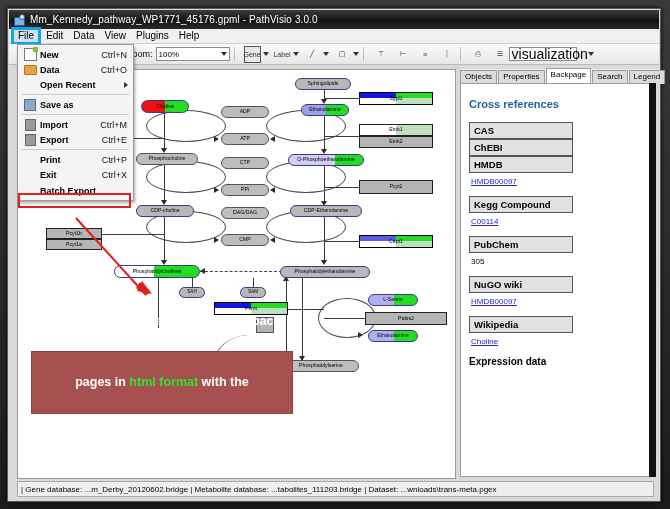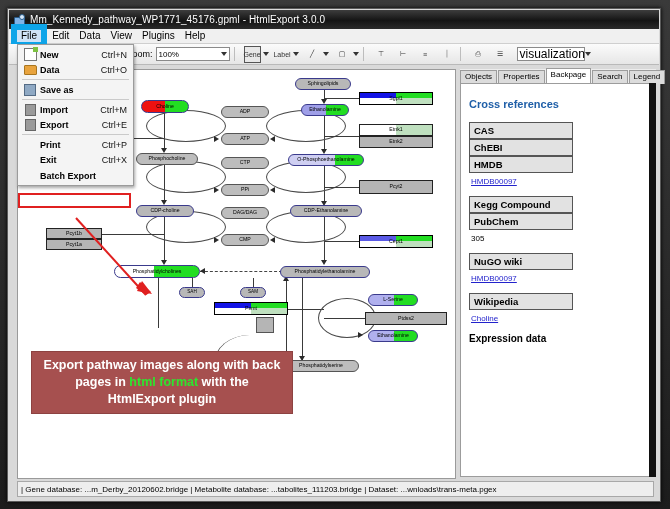--- a/index.html
+++ b/index.html
@@ -22,37 +22,37 @@
   .tb-icon:before{content:"";position:absolute;left:1px;top:3px;width:9px;height:7px;
     background:#7fb3e8;border:1px solid #2a5c8a;border-radius:1px;}
   .tb-icon:after{content:"";position:absolute;left:6px;top:0px;width:4px;height:4px;
     background:#d7e9fb;border:1px solid #2a5c8a;border-radius:50%;}
   .tb-title{font-size:10px;letter-spacing:.1px;white-space:nowrap;}
   
   .menubar{position:absolute;left:1px;top:20px;width:650px;height:15px;
     background:#f0f0f0;border-bottom:1px solid #cfcfcf;display:flex;align-items:center;
     font-size:10px;padding-left:2px;box-sizing:border-box;}
   .menubar .mi{padding:1px 5px;line-height:12px;}
-  .menubar .mi.active{background:#cfe3f7;border:6px solid #0ea5e9;padding:0px 4px;}
+  .menubar .mi.active{background:#cfe3f7;border:3px solid #0ea5e9;padding:0px 4px;}
   
   .toolbar{position:absolute;left:1px;top:35px;width:650px;height:21px;
     background:linear-gradient(180deg,#fbfbfb,#e6e6e6);border-bottom:1px solid #b9b9b9;
     display:flex;align-items:center;font-size:9px;box-sizing:border-box;}
   .tbl{margin-left:6px;margin-right:3px;}
   .zoombox{width:74px;height:14px;background:#fff;border:1px solid #8a8a8a;
     display:flex;align-items:center;justify-content:space-between;padding:0 2px;box-sizing:border-box;font-size:8px;}
   .cbarrow{width:0;height:0;border-left:3px solid transparent;border-right:3px solid transparent;border-top:4px solid #333;}
   .tbtn{width:15px;height:15px;margin-left:5px;border:1px solid transparent;position:relative;
     display:flex;align-items:center;justify-content:center;font-size:7px;color:#333;}
   .tbtn.box{border:1px solid #555;background:#e8e8e8;}
   .sep{width:1px;height:14px;background:#bdbdbd;margin:0 4px;}
   .tinyarrow{width:0;height:0;border-left:3px solid transparent;border-right:3px solid transparent;
     border-top:4px solid #333;margin-left:2px;}
-  .vizbox{width:68px;height:14px;background:#fff;border:1px solid #8a8a8a;margin-left:8px;
-    display:flex;align-items:center;justify-content:space-between;padding:0 2px;box-sizing:border-box;font-size:12px;}
+  .vizbox{width:68px;height:14px;background:#fff;border:1px solid #8a8a8a;
+    display:flex;align-items:center;justify-content:space-between;padding:0 2px;box-sizing:border-box;font-size:14px;}
   
   .canvaswrap{position:absolute;left:9px;top:60px;width:437px;height:408px;
     background:#fff;border:1px solid #9a9a9a;overflow:hidden;}
   .canvas{position:absolute;left:0;top:0;width:437px;height:408px;}
   
   .node{position:absolute;box-sizing:border-box;display:flex;align-items:center;justify-content:center;
     font-size:5.2px;font-family:"Liberation Sans",sans-serif;color:#000;text-align:center;line-height:1;}
   .metab{border-radius:9px;border:1px solid #3a3a8c;background:#b8b8b8;}
   .metab.plain{border:1px solid #555;background:#bdbdbd;}
   .gene{border:1px solid #222;background:#b5b5b5;}
@@ -66,21 +66,21 @@
   .ah-down{border-left:3px solid transparent;border-right:3px solid transparent;border-top:5px solid #2b2b2b;}
   .ah-up{border-left:3px solid transparent;border-right:3px solid transparent;border-bottom:5px solid #2b2b2b;}
   .ah-left{border-top:3px solid transparent;border-bottom:3px solid transparent;border-right:5px solid #2b2b2b;}
   .ah-right{border-top:3px solid transparent;border-bottom:3px solid transparent;border-left:5px solid #2b2b2b;}
   .curve{position:absolute;border:1px solid #4a4a4a;background:transparent;}
   
   .handle{position:absolute;width:4px;height:4px;background:#ffe400;border:1px solid #000;}
   
   .callout{position:absolute;left:13px;top:281px;width:260px;height:61px;background:#a6504f;
     border:1px solid #8d4241;display:flex;flex-direction:column;align-items:center;justify-content:center;
-    color:#fff;font-weight:bold;font-size:12.5px;line-height:17px;text-align:center;z-index:40;}
+    color:#fff;font-weight:bold;font-size:12.5px;line-height:17px;text-align:center;z-index:40;gap:44px;}
   .callout .hl{color:#2ee52e;}
   .redarrow{position:absolute;z-index:39;}
   .menu-red-box{position:absolute;border:2px solid #e02020;box-sizing:border-box;z-index:31;}
   
   .menupop{position:absolute;left:9px;top:35px;width:115px;background:#f4f4f4;
     border:1px solid #9b9b9b;box-shadow:1px 2px 3px rgba(0,0,0,.35);z-index:30;padding:2px 0;}
   .menupop .row{display:flex;align-items:center;height:15px;font-size:9px;padding-left:2px;position:relative;}
   .menupop .row.dis{color:#a0a0a0;}
   .menupop .gutter{width:20px;display:flex;align-items:center;justify-content:center;}
   .menupop .txt{flex:1;font-weight:bold;}
@@ -119,21 +119,21 @@
     box-sizing:border-box;white-space:nowrap;overflow:hidden;}
 </style>
 </head>
 <body>
 
 <div class="screen">
  <div class="winframe">
 
   <div class="titlebar">
     <span class="tb-icon"></span>
-    <span class="tb-title">Mm_Kennedy_pathway_WP1771_45176.gpml - HtmlExport 3.0.0</span>
+    <span class="tb-title">Mm_Kennedy_pathway_WP1771_45176.gpml - PathVisio 3.0.0</span>
   </div>
 
   <div class="menubar">
     <span class="mi active">File</span>
     <span class="mi">Edit</span>
     <span class="mi">Data</span>
     <span class="mi">View</span>
     <span class="mi">Plugins</span>
     <span class="mi">Help</span>
   </div>
@@ -391,20 +391,25 @@
       <span class="txt">New</span>
       <span class="acc">Ctrl+N</span>
     </div>
     <div class="row">
       <span class="gutter">
             <span class="ico-open"></span>
           </span>
       <span class="txt">Data</span>
       <span class="acc">Ctrl+O</span>
     </div>
+    <div class="row">
+      <span class="gutter"></span>
+      <span class="txt">Open Recent</span>
+      <span class="submark"></span>
+    </div>
     <div class="msep"></div>
     <div class="row">
       <span class="gutter">
             <span class="ico-save en"></span>
           </span>
       <span class="txt">Save as</span>
       <span class="acc"></span>
     </div>
     <div class="msep"></div>
     <div class="row">
@@ -451,20 +456,21 @@
       <div class="xref-title">Cross references</div>
 
       <div class="xbox">CAS</div>
 
       <div class="xbox">ChEBI</div>
 
       <div class="xbox">HMDB</div>
       <div class="xval"><a href="#">HMDB00097</a></div>
 
       <div class="xbox">Kegg Compound</div>
+      <div class="xval"><a href="#">C00114</a></div>
 
       <div class="xbox">PubChem</div>
       <div class="xval plain">305</div>
 
       <div class="xbox">NuGO wiki</div>
       <div class="xval"><a href="#">HMDB00097</a></div>
 
       <div class="xbox">Wikipedia</div>
       <div class="xval"><a href="#">Choline</a></div>
 

